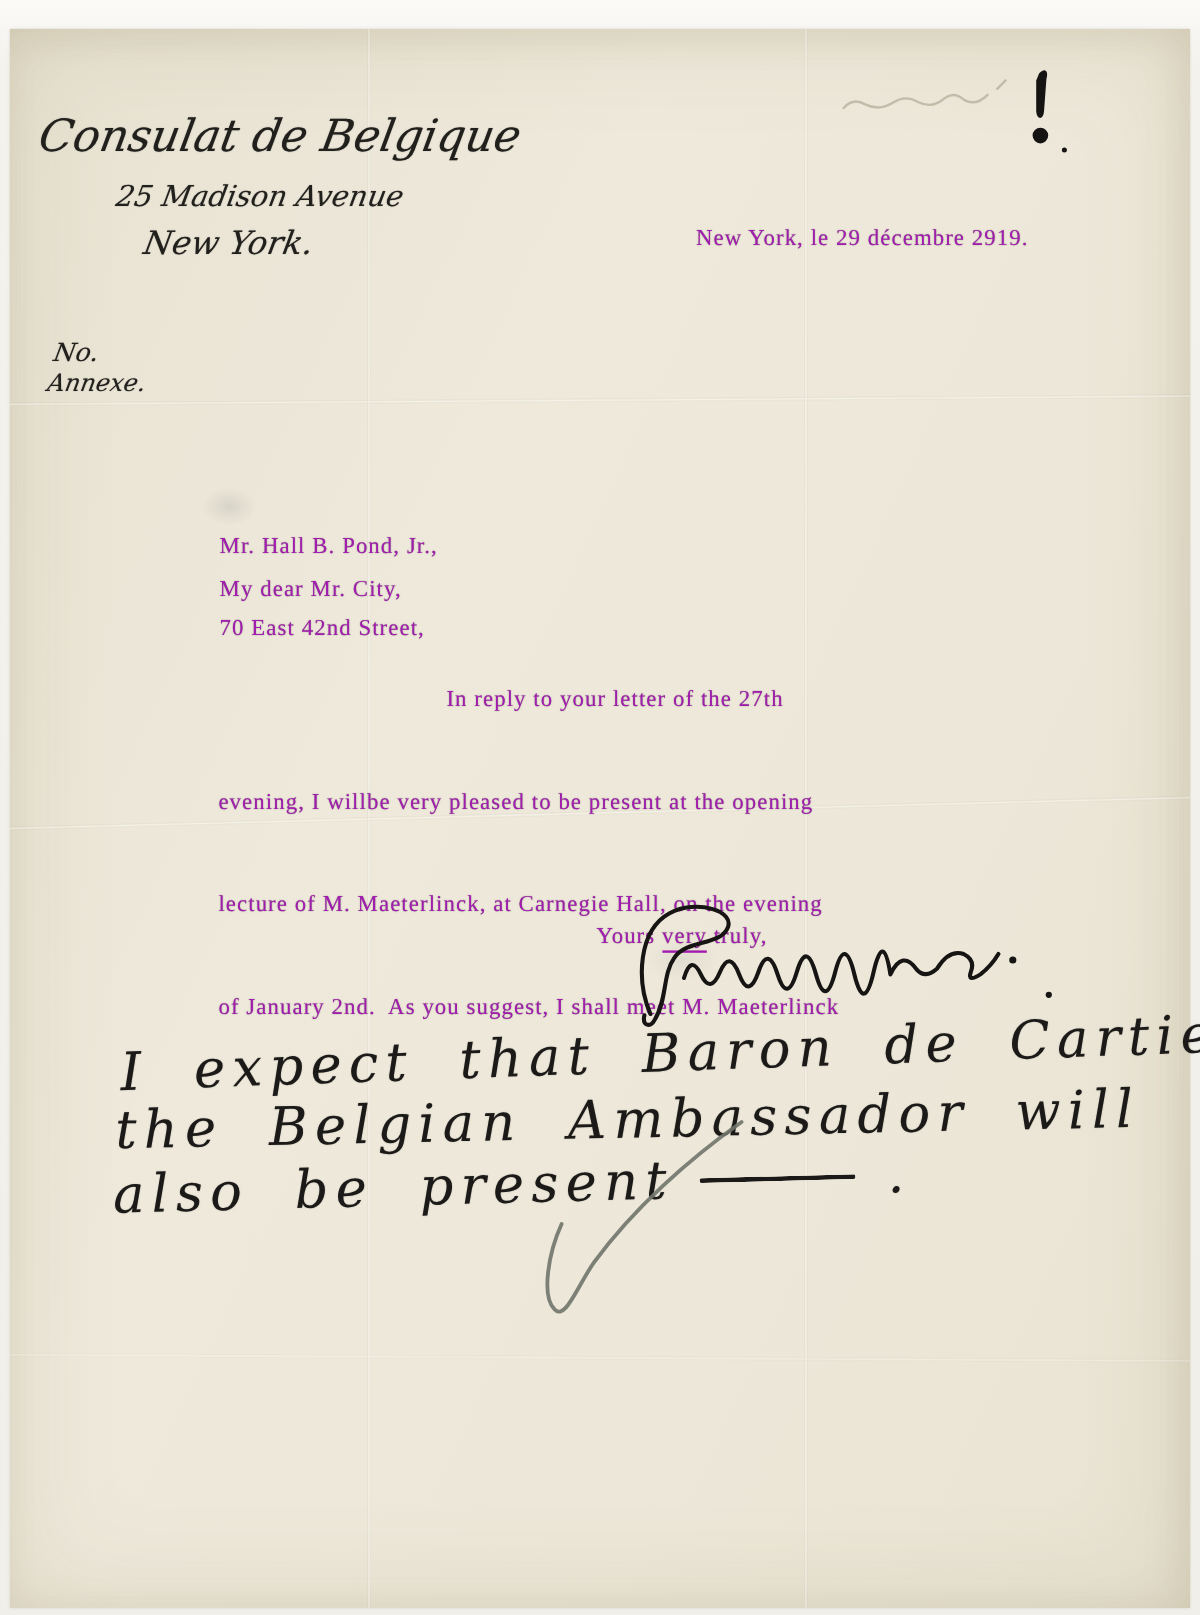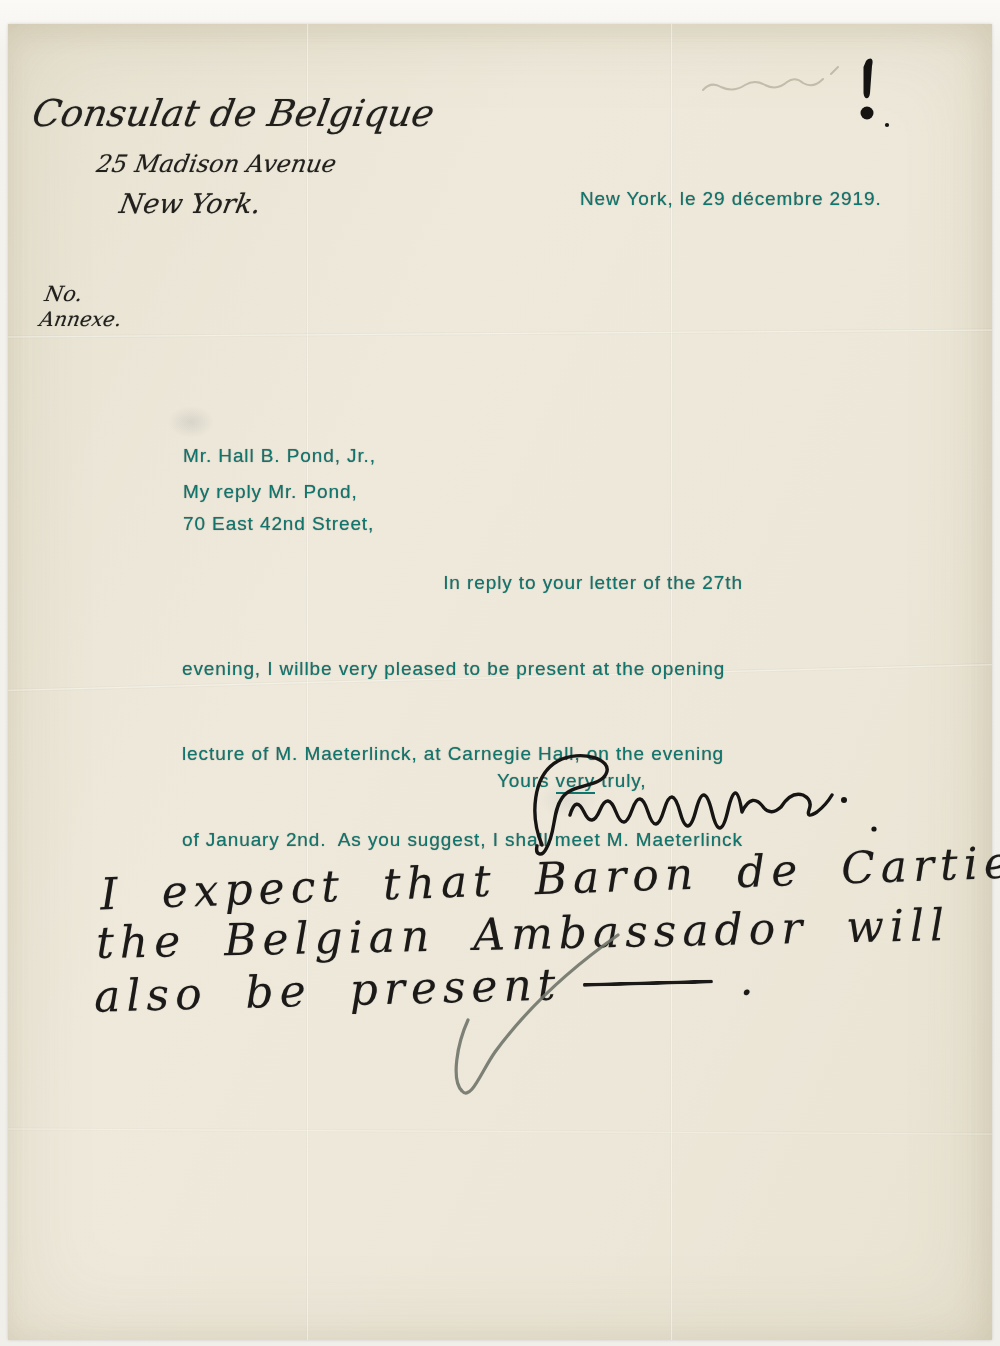--- a/index.html
+++ b/index.html
@@ -14,37 +14,37 @@
     box-shadow:inset 0 0 90px rgba(140,125,85,.16), inset -12px 0 30px rgba(150,135,95,.10),
                inset 0 10px 25px rgba(150,135,95,.08), 0 0 3px rgba(0,0,0,.15);
   }
   .crease-v{position:absolute;top:0;bottom:0;width:3px;
     background:linear-gradient(to right,rgba(90,80,55,.08),rgba(255,255,250,.45),rgba(90,80,55,.05));}
   .crease-h{position:absolute;left:0;right:0;height:3px;
     background:linear-gradient(to bottom,rgba(90,80,55,.07),rgba(255,255,250,.4),rgba(90,80,55,.05));}
   .smudge{position:absolute;border-radius:50%;
     background:radial-gradient(closest-side,rgba(110,115,125,.16),rgba(110,115,125,0));}
   .type{
-    position:absolute;font-family:Liberation Sans, sans-serif;
-    font-size:19px;letter-spacing:.9px;color:#0f766e;white-space:pre;
+    position:absolute;font-family:Liberation Serif, serif;
+    font-size:19px;letter-spacing:.9px;color:#a21caf;white-space:pre;
     text-shadow:0 0 1px rgba(35,33,30,.55);
   }
   .script{
     position:absolute;font-family:"DejaVu Serif","Liberation Serif",serif;
     font-style:italic;color:#21201d;transform:skewX(-10deg);
     text-shadow:0 0 1px rgba(30,28,25,.4);white-space:pre;
   }
   .hw{
     position:absolute;font-family:"DejaVu Serif","Liberation Serif",serif;
     font-style:italic;color:#1b1a18;font-size:44px;letter-spacing:6px;word-spacing:18px;
     white-space:pre;text-shadow:0 0 1px rgba(25,24,22,.35);
   }
   .underlined{border-bottom:2px solid currentColor;padding-bottom:1px;}
   .body-lines div{height:41.5px;}
-  .body-lines div:first-child{padding-left:190px;text-align:right;}
+  .body-lines div:first-child{padding-left:190px;}
   .ps-dash{display:inline-block;width:130px;height:0;border-top:4px solid #1b1a18;
     vertical-align:12px;margin-left:22px;border-radius:2px;}
   svg{position:absolute;overflow:visible;}
 </style>
 </head>
 <body>
 
 <div class="paper">
 
   <div class="crease-v" style="left:298px;"></div>
@@ -62,21 +62,21 @@
 <div class="script" style="left:45px;top:282px;font-size:21px;">No.</div>
 <div class="script" style="left:40px;top:307px;font-size:20px;">Annexe.</div>
 
 <div class="type" style="left:580px;top:188px;">New York, le 29 décembre 2919.</div>
 
 <div class="type" style="left:183px;top:400px;line-height:22.5px;">
   <div>Mr. Hall B. Pond, Jr.,</div>
   <div>70 East 42nd Street,</div>
 </div>
 
-<div class="type" style="left:183px;top:481px;">My reply Mr. Pond,</div>
+<div class="type" style="left:183px;top:481px;">My dear Mr. City,</div>
 
 <div class="type body-lines" style="left:182px;top:528px;">
   <div>In reply to your letter of the 27th</div>
   <div>evening, I willbe very pleased to be present at the opening</div>
   <div>lecture of M. Maeterlinck, at Carnegie Hall, on the evening</div>
   <div>of January 2nd.  As you suggest, I shall meet M. Maeterlinck</div>
 </div>
 
 <div class="type" style="left:497px;top:770px;"><span>Yours </span><span class="underlined">very</span><span> truly,</span></div>
 

